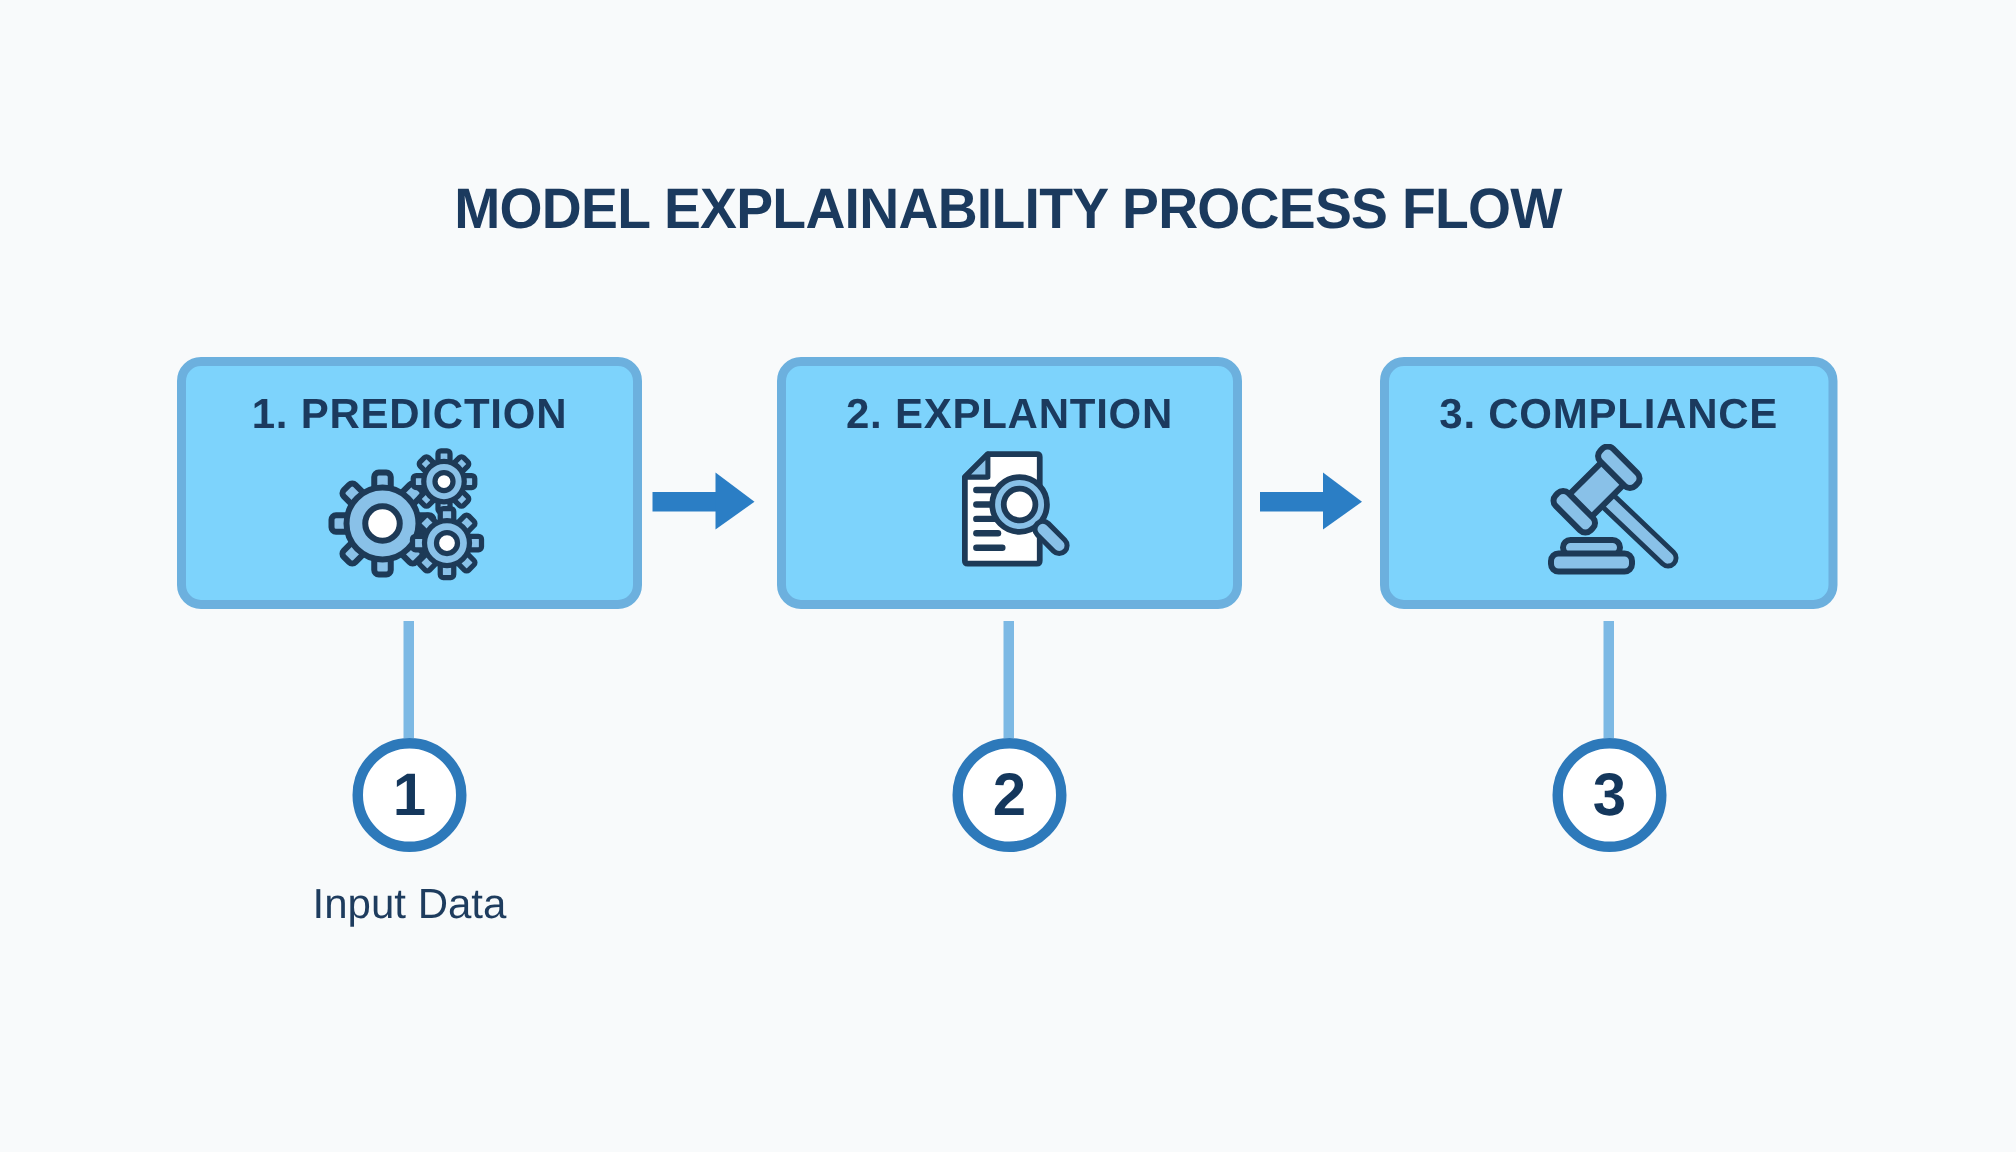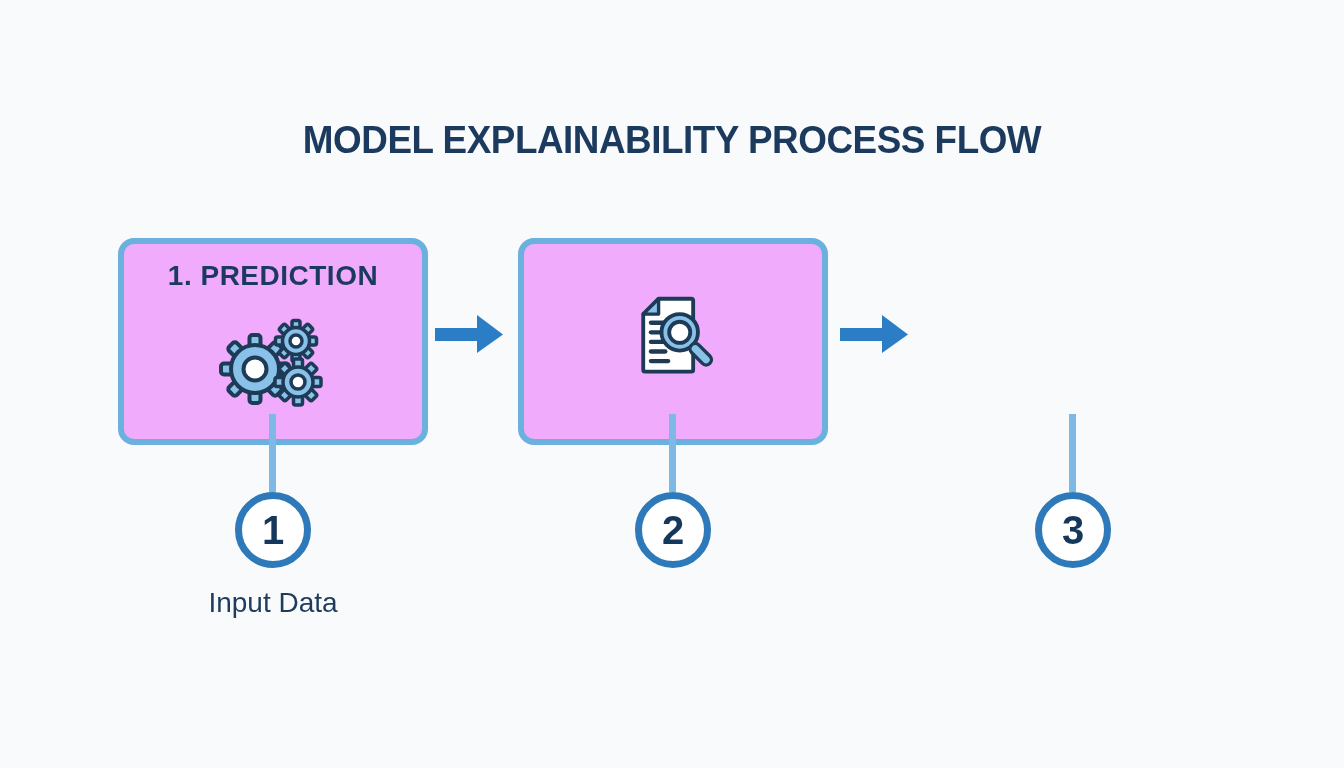--- a/index.html
+++ b/index.html
@@ -11,23 +11,23 @@
     overflow:hidden;
   }
   .title{
     position:absolute;top:119px;left:0;width:100%;
     text-align:center;
     font-size:38px;font-weight:bold;letter-spacing:-0.5px;
     color:#1b3a5e;
     transform:scaleX(0.97);
   }
   .step-box{
-    position:absolute;top:238px;height:207px;
+    position:absolute;top:238px;height:168px;
     box-sizing:border-box;
-    background:#f0abfc;
+    background:#7dd3fc;
     border:6px solid #6cb0de;
     border-radius:16px;
     display:flex;flex-direction:column;align-items:center;
   }
   #box1{left:118px;width:310px;}
   #box2{left:518px;width:310px;}
   #box3{left:920px;width:305px;}
   .box-title{
     margin-top:16px;
     font-size:28px;font-weight:bold;letter-spacing:0.5px;
@@ -128,20 +128,21 @@
       </svg>
     </div>
   </div>
 
   <svg class="arrow" id="arrow1" viewBox="0 0 72 42">
     <rect x="2" y="15" width="44" height="13" fill="#2b7ec5"></rect>
     <polygon points="44,2 70,21.5 44,40" fill="#2b7ec5"></polygon>
   </svg>
 
   <div class="step-box" id="box2">
+    <div class="box-title">2. EXPLANTION</div>
     <div class="icon-wrap">
       <svg width="100" height="96" viewBox="0 0 100 100" aria-hidden="true">
 
         <path d="M35 7 L69 7 Q71 7 71 9 L71 81 Q71 83 69 83 L21 83 Q19 83 19 81 L19 23 Z" fill="#ffffff" stroke="#1d3a57" stroke-width="4" stroke-linejoin="round"></path>
         <path d="M35 7 L35 23 L19 23 Z" fill="#89c1e8" stroke="#1d3a57" stroke-width="3.5" stroke-linejoin="round"></path>
 
         <g stroke="#1d3a57" stroke-width="4.5" stroke-linecap="round">
           <line x1="27" y1="32" x2="43" y2="32"></line>
           <line x1="27" y1="42" x2="42" y2="42"></line>
           <line x1="27" y1="52" x2="43" y2="52"></line>
@@ -156,20 +157,41 @@
         </g>
       </svg>
     </div>
   </div>
 
   <svg class="arrow" id="arrow2" viewBox="0 0 72 42">
     <rect x="2" y="15" width="44" height="13" fill="#2b7ec5"></rect>
     <polygon points="44,2 70,21.5 44,40" fill="#2b7ec5"></polygon>
   </svg>
 
+  <div class="step-box" id="box3">
+    <div class="box-title">3. COMPLIANCE</div>
+    <div class="icon-wrap">
+      <svg width="110" height="96" viewBox="0 0 110 96" aria-hidden="true">
+
+        <line x1="52" y1="36" x2="94" y2="76" stroke="#1d3a57" stroke-width="14" stroke-linecap="round"></line>
+        <line x1="52" y1="36" x2="94" y2="76" stroke="#89c1e8" stroke-width="7.5" stroke-linecap="round"></line>
+
+        <g transform="rotate(-45 46 30)" fill="#89c1e8" stroke="#1d3a57" stroke-width="4" stroke-linejoin="round">
+          <rect x="26" y="20" width="40" height="21" rx="7"></rect>
+          <rect x="19" y="14" width="12" height="33" rx="5"></rect>
+          <rect x="61" y="14" width="12" height="33" rx="5"></rect>
+        </g>
+
+        <g fill="#89c1e8" stroke="#1d3a57" stroke-width="4" stroke-linejoin="round">
+          <rect x="24" y="64" width="38" height="10" rx="5"></rect>
+          <rect x="16" y="73" width="54" height="12" rx="5"></rect>
+        </g>
+      </svg>
+    </div>
+  </div>
 
   <div class="connector" id="conn1"></div>
   <div class="connector" id="conn2"></div>
   <div class="connector" id="conn3"></div>
 
   <div class="badge" id="badge1">1</div>
   <div class="badge" id="badge2">2</div>
   <div class="badge" id="badge3">3</div>
 
   <div class="caption" id="cap1">Input Data</div>

